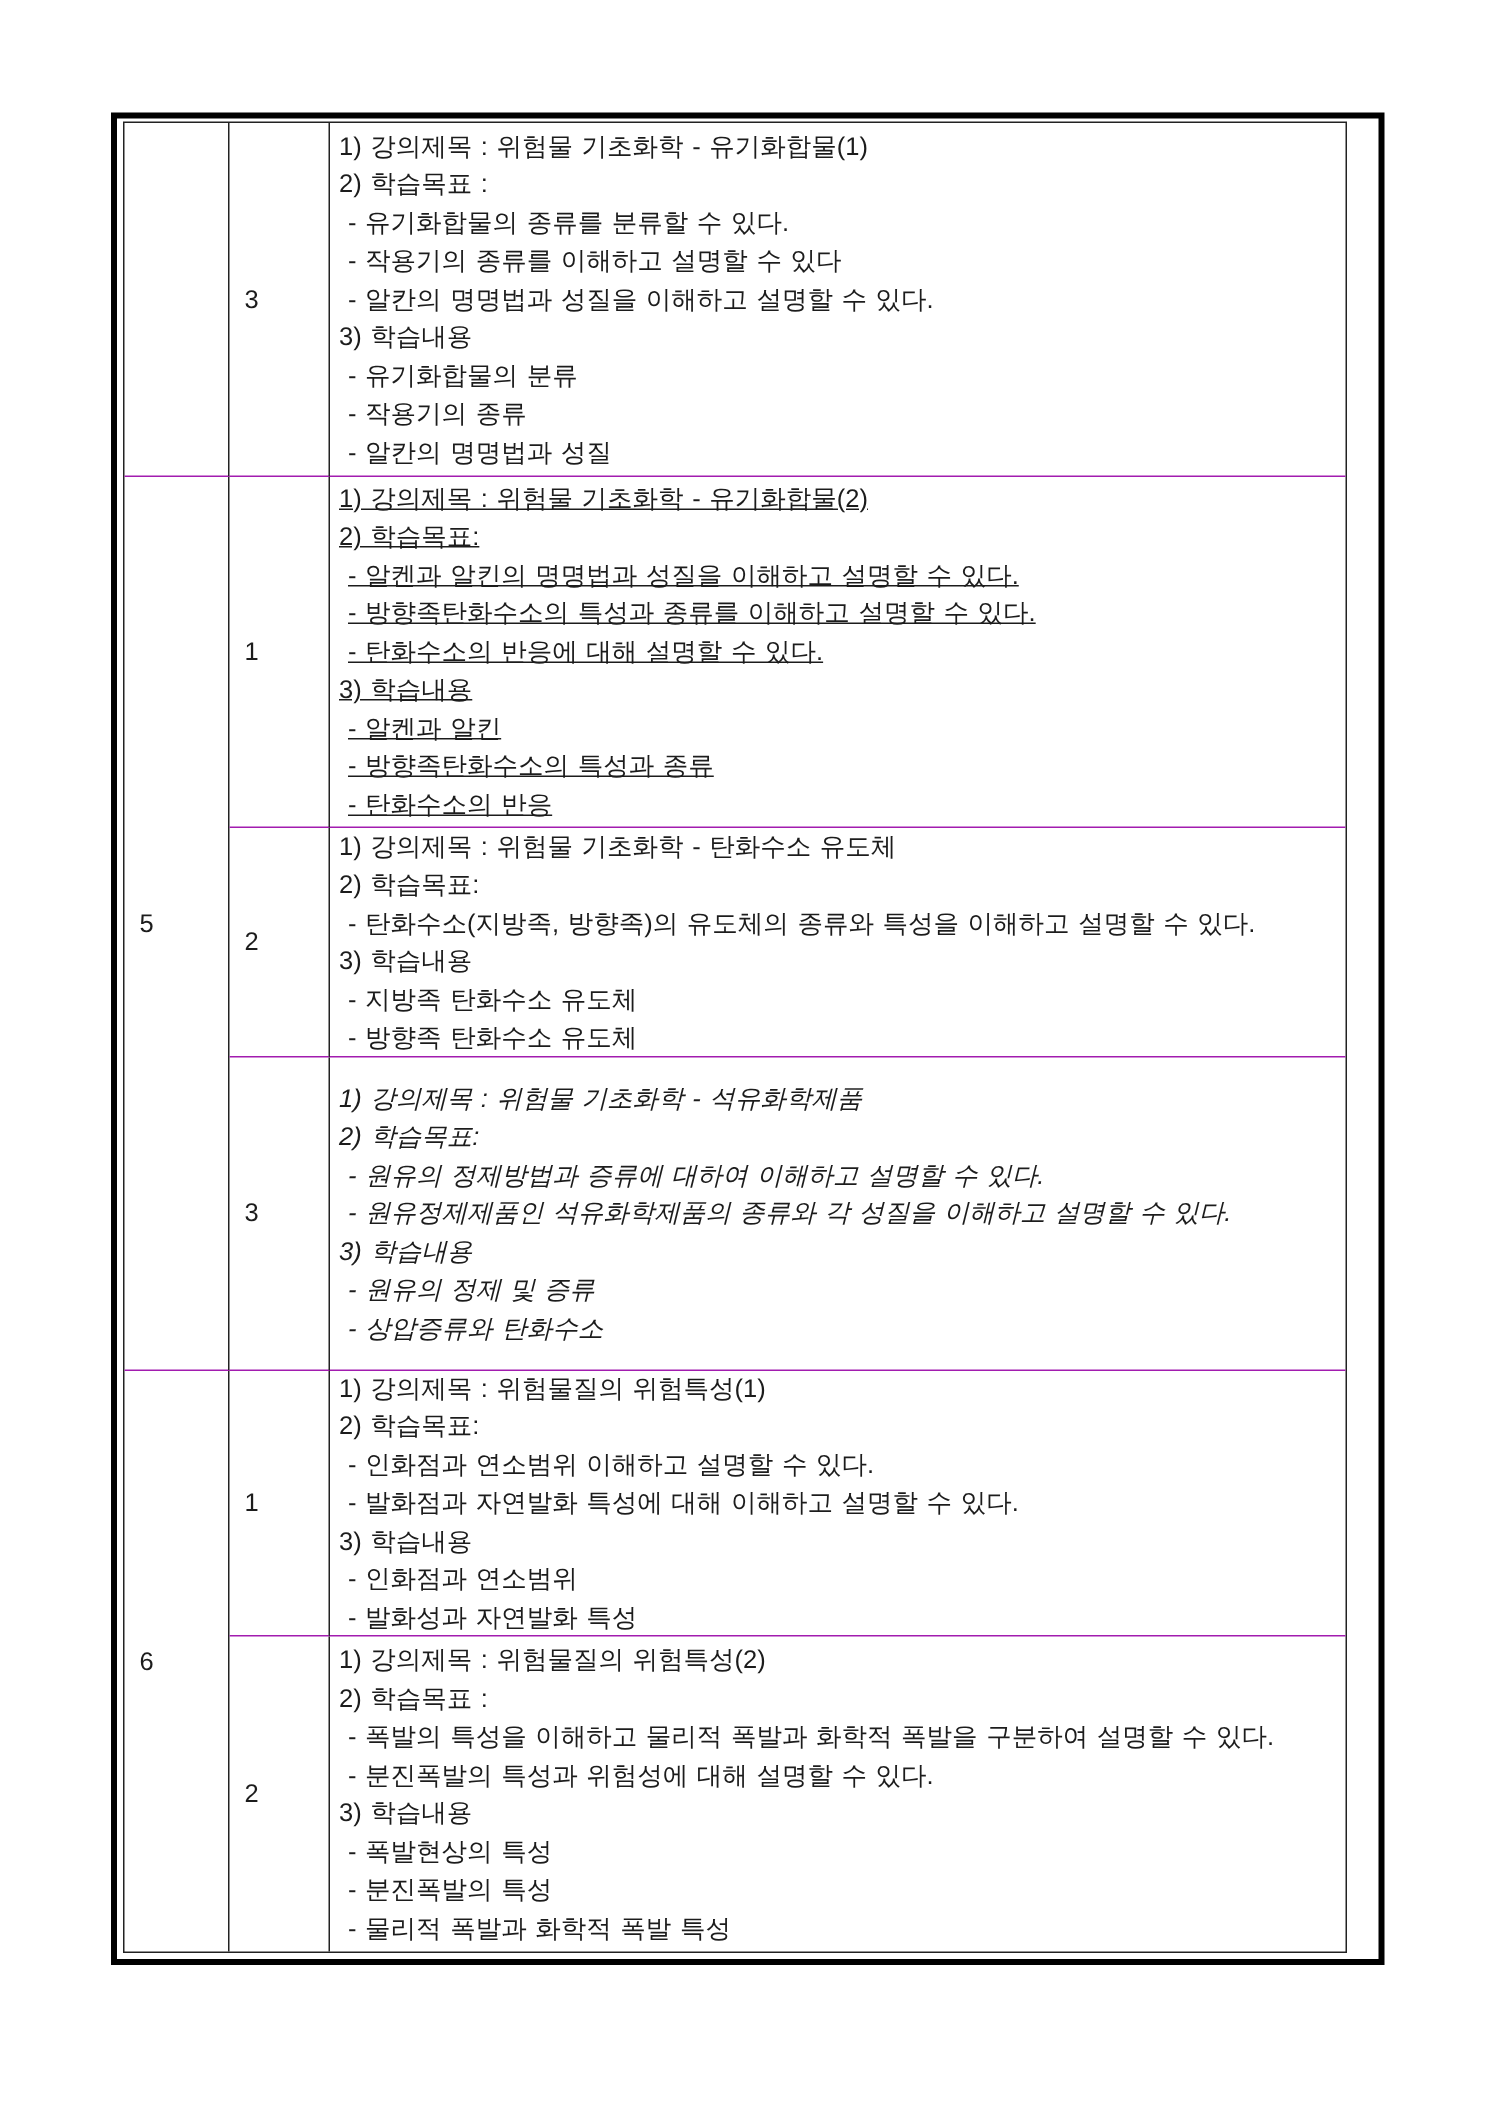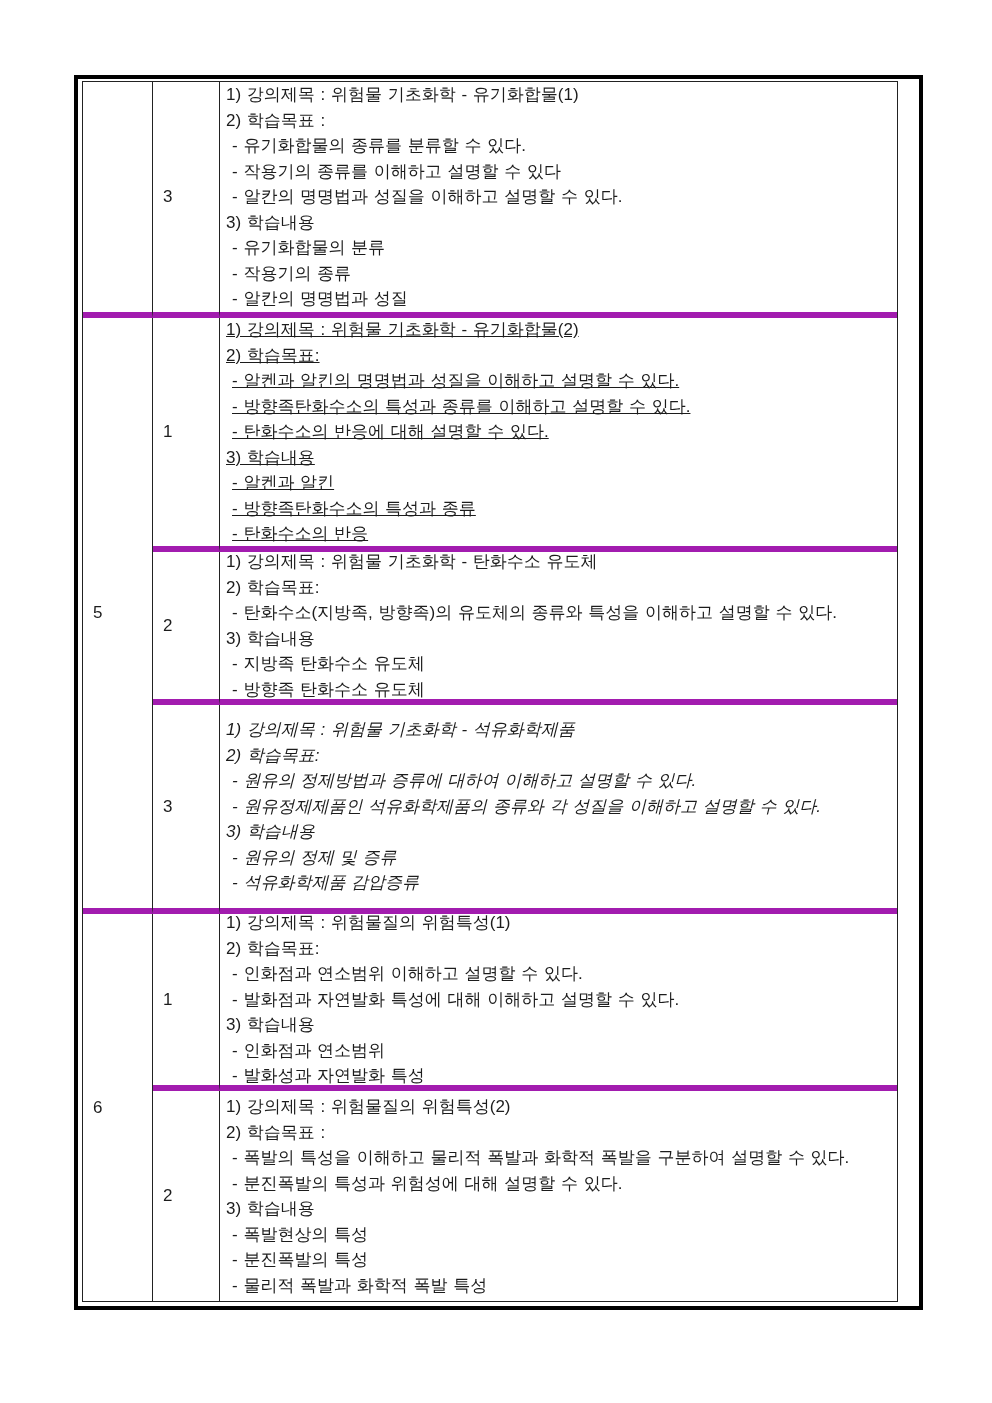--- a/index.html
+++ b/index.html
@@ -26,21 +26,21 @@
     box-sizing: border-box;
     display: grid;
     grid-template-columns: 70px 67px auto;
     grid-template-rows: 236px 234px 153px 209px 177px auto;
     background: #fff;
   }
 
   .cell {
     box-sizing: border-box;
     border-right: 1px solid #222;
-    border-bottom: 6px solid #a21caf;
+    border-bottom: 1px solid #a21caf;
     overflow: hidden;
   }
   .cell.no-r { border-right: none; }
   .cell.no-b { border-bottom: none; }
 
   .num-cell {
     display: flex; align-items: center;
     padding-left: 10px;
     font-size: 17px;
     color: #1c1c1c;
@@ -101,21 +101,21 @@
         <div class="line bullet">- 방향족 탄화수소 유도체</div>
       </div>
       <div class="cell num-cell" style="grid-area: 4 / 2;">3</div>
       <div class="cell content-cell no-r" style="grid-area: 4 / 3; font-style: italic;">
         <div class="line">1) 강의제목 : 위험물 기초화학 - 석유화학제품</div>
         <div class="line">2) 학습목표:</div>
         <div class="line bullet">- 원유의 정제방법과 증류에 대하여 이해하고 설명할 수 있다.</div>
         <div class="line bullet">- 원유정제제품인 석유화학제품의 종류와 각 성질을 이해하고 설명할 수 있다.</div>
         <div class="line">3) 학습내용</div>
         <div class="line bullet">- 원유의 정제 및 증류</div>
-        <div class="line bullet">- 석유화학제품 감압증류</div>
+        <div class="line bullet">- 상압증류와 탄화수소</div>
       </div>
       <div class="cell num-cell no-b" style="grid-area: 5 / 1 / span 2;">6</div>
       <div class="cell num-cell" style="grid-area: 5 / 2;">1</div>
       <div class="cell content-cell no-r" style="grid-area: 5 / 3;">
         <div class="line">1) 강의제목 : 위험물질의 위험특성(1)</div>
         <div class="line">2) 학습목표:</div>
         <div class="line bullet">- 인화점과 연소범위 이해하고 설명할 수 있다.</div>
         <div class="line bullet">- 발화점과 자연발화 특성에 대해 이해하고 설명할 수 있다.</div>
         <div class="line">3) 학습내용</div>
         <div class="line bullet">- 인화점과 연소범위</div>

